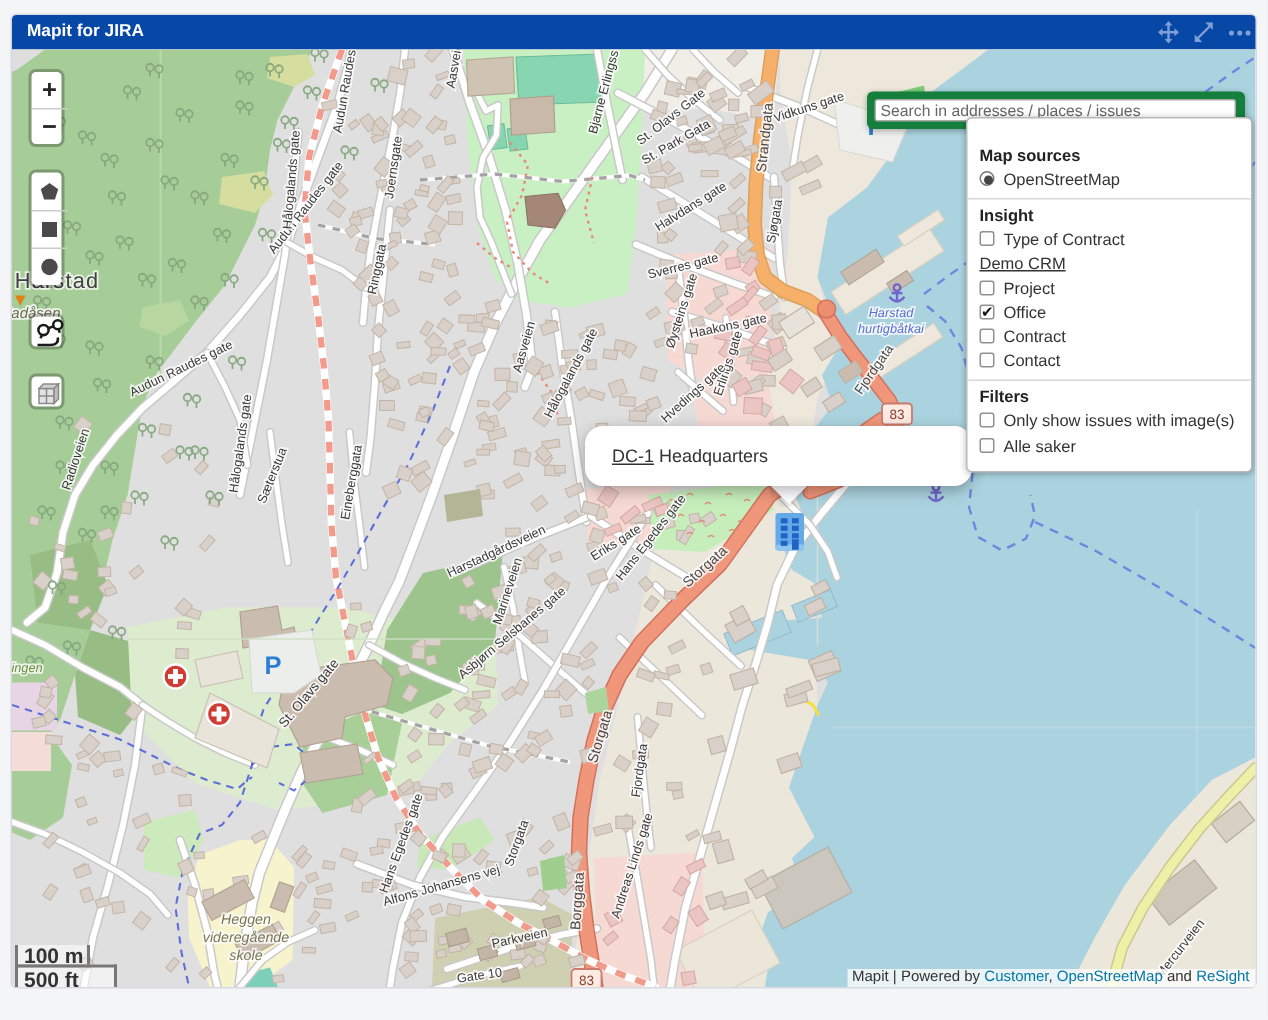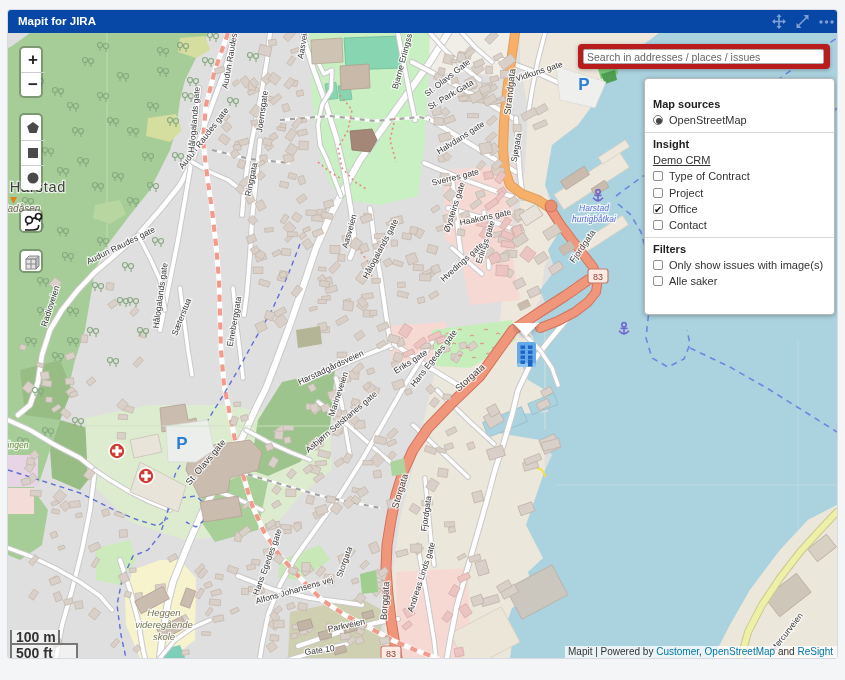--- a/index.html
+++ b/index.html
@@ -7,21 +7,21 @@
 .hdr { position:absolute; left:0; top:0; width:829px; height:23px; background:#0747a6; border-radius:3px 3px 0 0; }
 .hdr .title { position:absolute; left:10px; top:4.5px; color:#fff; font-size:11.5px; font-weight:bold; }
 .hdr .icons { position:absolute; right:3px; top:4px; }
 .map { position:absolute; left:0; top:23px; width:829px; height:625px; overflow:hidden; background:#e0dfdf; }
 .map svg.base { position:absolute; left:0; top:0; }
 .lctl { position:absolute; background:#fff; border:2px solid rgba(0,0,0,.25); border-radius:5px; background-clip:padding-box; }
 .zbtn { width:24px; height:24px; line-height:23px; text-align:center; font-size:17px; font-weight:bold; color:#262626; }
 .zbtn + .zbtn, .dbtn + .dbtn { border-top:1px solid #ccc; }
 .dbtn { width:24px; height:25px; position:relative; }
 .dbtn svg { position:absolute; left:50%; top:50%; transform:translate(-50%,-50%); }
-.search { position:absolute; left:570px; top:11px; width:252px; height:25px; background:#b91c1c; border-radius:4px; box-shadow:0 1px 4px rgba(0,0,0,.3); }
+.search { position:absolute; left:570px; top:28px; width:252px; height:25px; background:#15803d; border-radius:4px; box-shadow:0 1px 4px rgba(0,0,0,.3); }
 .search input { position:absolute; left:5px; top:5px; width:241px; height:15px; border:1px solid #ababab; border-radius:2px; font-size:10.5px; color:#666; padding:0 3px; font-family:"Liberation Sans", sans-serif; }
 .panel { position:absolute; left:636px; top:45px; width:191px; height:237px; background:#fff; border:1px solid #b9b9b9; border-radius:4px; box-shadow:0 1px 5px rgba(0,0,0,.3); font-size:11px; color:#333; padding:18px 8px; overflow:hidden; }
 .panel .hd { font-weight:bold; font-size:11px; height:15px; line-height:15px; color:#222; }
 .panel .row { height:16.2px; line-height:16.2px; white-space:nowrap; }
 .panel hr { border:none; border-top:1px solid #d8d8d8; margin:4px -8px 4px; }
 .cb { display:inline-block; width:10px; height:10px; border:1px solid #909090; border-radius:2px; background:#fdfdfd; vertical-align:-1px; margin-right:6px; position:relative; }
 .cb.on:after { content:"\2714"; position:absolute; left:0px; top:-3px; font-size:10px; color:#111; }
 .radio { display:inline-block; width:10px; height:10px; border:1px solid #777; border-radius:50%; background:#fdfdfd; vertical-align:-1px; margin-right:6px; position:relative; }
 .radio:after { content:""; position:absolute; left:2px; top:2px; width:6px; height:6px; border-radius:50%; background:#444; }
 .panel a { color:#333; text-decoration:underline; }
@@ -1241,20 +1241,23 @@
 <rect x="512.5" y="317.5" width="4.5" height="3.4" fill="#1f63c4"></rect>
 <rect x="512.5" y="322.5" width="4.5" height="3.4" fill="#1f63c4"></rect>
 <rect x="512.5" y="327.5" width="4.5" height="3.4" fill="#1f63c4"></rect>
 <rect x="520" y="312.5" width="4.5" height="3.4" fill="#1f63c4"></rect>
 <rect x="520" y="317.5" width="4.5" height="3.4" fill="#1f63c4"></rect>
 <rect x="520" y="322.5" width="4.5" height="3.4" fill="#1f63c4"></rect>
 <rect x="520" y="326.5" width="4.5" height="7" fill="#1f63c4"></rect>
 
   </svg>
   <div class="ptail"></div>
+  <div class="popup">
+        <div class="txt"><a href="#">DC-1</a> Headquarters</div>
+      </div>
   <div class="lctl" style="left:11px; top:13px; width:24px;">
     <div class="zbtn">+</div>
         <div class="zbtn" style="line-height:23px;">−</div>
   </div>
   <div class="lctl" style="left:11px; top:80px; width:24px;">
     <div class="dbtn">
           <svg width="13" height="13" viewBox="0 0 13 13">
             <path d="M6.5 0.5 L12.3 4.7 L10.1 11.5 L2.9 11.5 L0.7 4.7 Z" fill="#4a4a4a"></path>
           </svg>
         </div>
@@ -1293,24 +1296,25 @@
     </svg>
   </div>
   <div class="search">
         <input value="Search in addresses / places / issues" readonly="" style="">
       </div>
   <div class="panel">
     <div class="hd">Map sources</div>
     <div class="row"><span class="radio"></span>OpenStreetMap</div>
     <hr>
     <div class="hd">Insight</div>
+    <div class="row"><span class="cb"></span>Type of Contract</div>
     <div class="row"><a href="#">Demo CRM</a></div>
-    <div class="row"><span class="cb"></span>Type of Contract</div>
     <div class="row"><span class="cb"></span>Project</div>
     <div class="row"><span class="cb on"></span>Office</div>
+    <div class="row"><span class="cb"></span>Contract</div>
     <div class="row"><span class="cb"></span>Contact</div>
     <hr>
     <div class="hd">Filters</div>
     <div class="row"><span class="cb"></span>Only show issues with image(s)</div>
     <div class="row"><span class="cb"></span>Alle saker</div>
   </div>
   <div class="scale">
         <div class="s1">100 m</div>
         <div class="s2">500 ft</div>
       </div>

